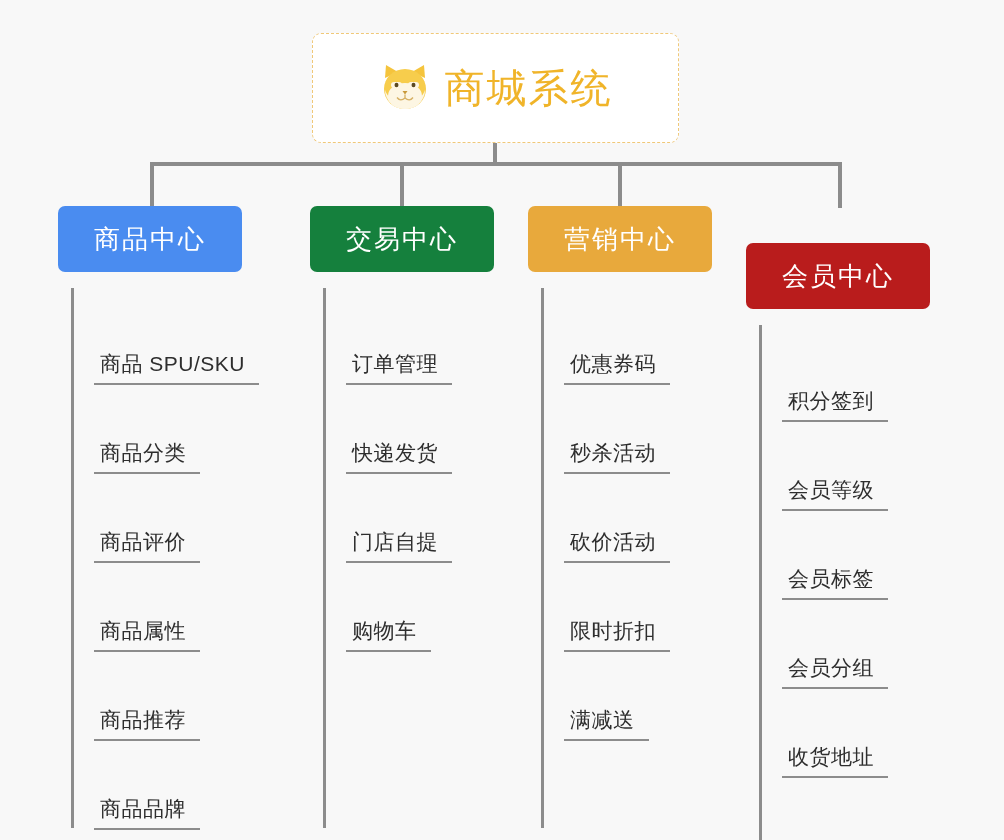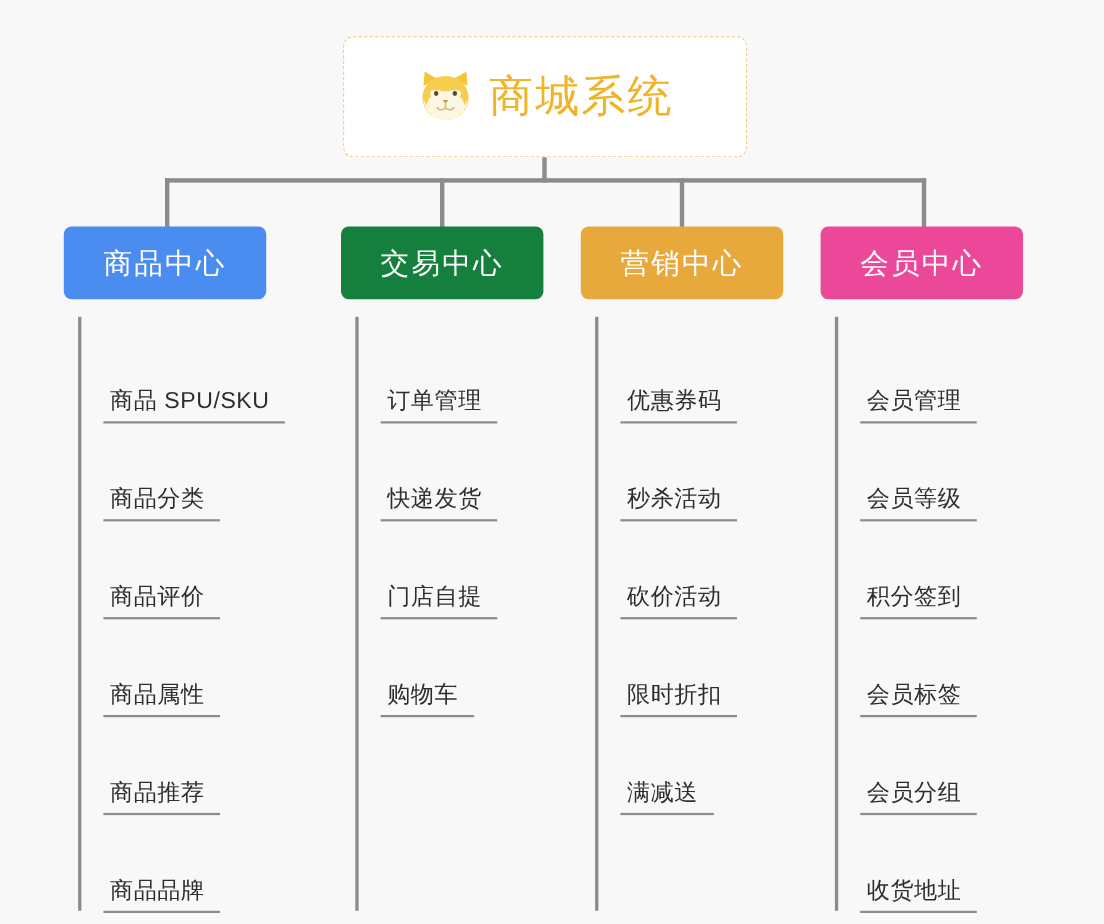--- a/index.html
+++ b/index.html
@@ -216,35 +216,32 @@
       <div class="leaf-item">
           <span class="leaf-inner">限时折扣</span>
         </div>
       <div class="leaf-item">
           <span class="leaf-inner">满减送</span>
         </div>
     </div>
   </div>
 
   <div class="column col-3">
-    <div class="cat-box" style="background: #ec4899;">
+    <div class="cat-box" style="background: #b91c1c; margin-top: 37px;">
       <span>会员中心</span>
     </div>
     <div class="leaf-list">
       <div class="spine" style="height:540px;"></div>
       <div class="leaf-item">
-          <span class="leaf-inner">会员管理</span>
+          <span class="leaf-inner">积分签到</span>
         </div>
       <div class="leaf-item">
           <span class="leaf-inner">会员等级</span>
         </div>
       <div class="leaf-item">
-          <span class="leaf-inner">积分签到</span>
-        </div>
-      <div class="leaf-item">
           <span class="leaf-inner">会员标签</span>
         </div>
       <div class="leaf-item">
           <span class="leaf-inner">会员分组</span>
         </div>
       <div class="leaf-item">
           <span class="leaf-inner">收货地址</span>
         </div>
     </div>
   </div>

